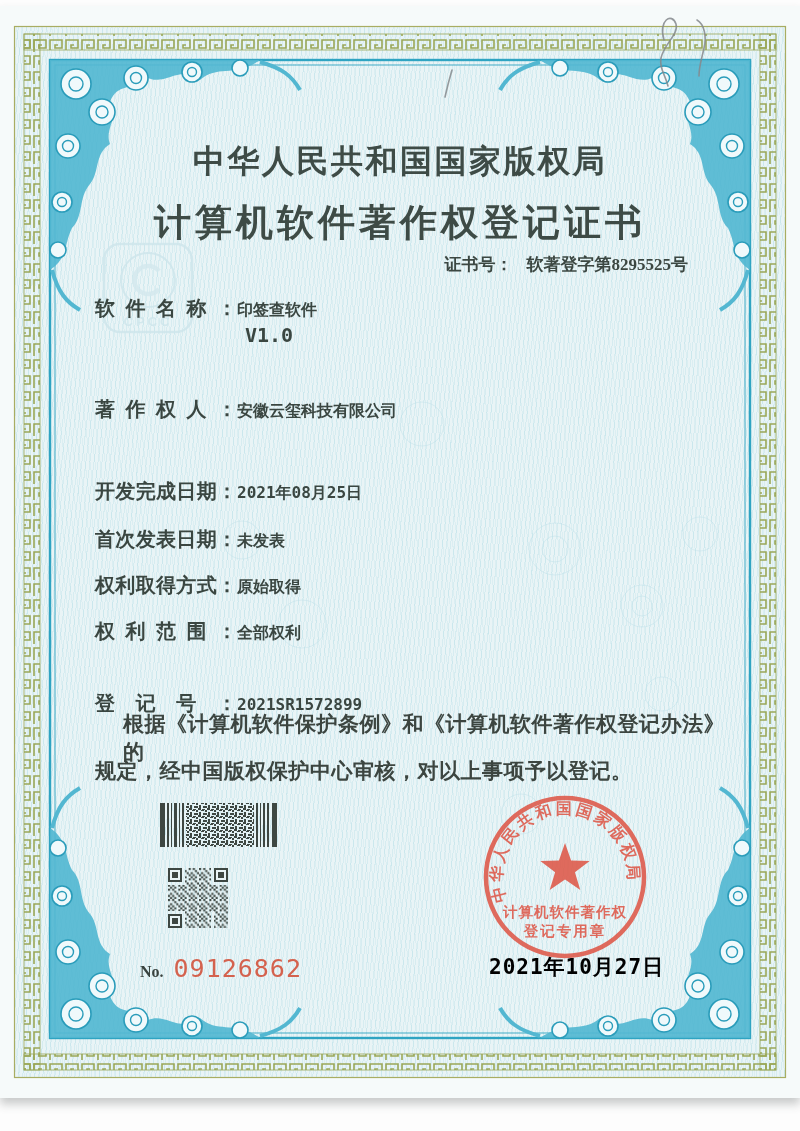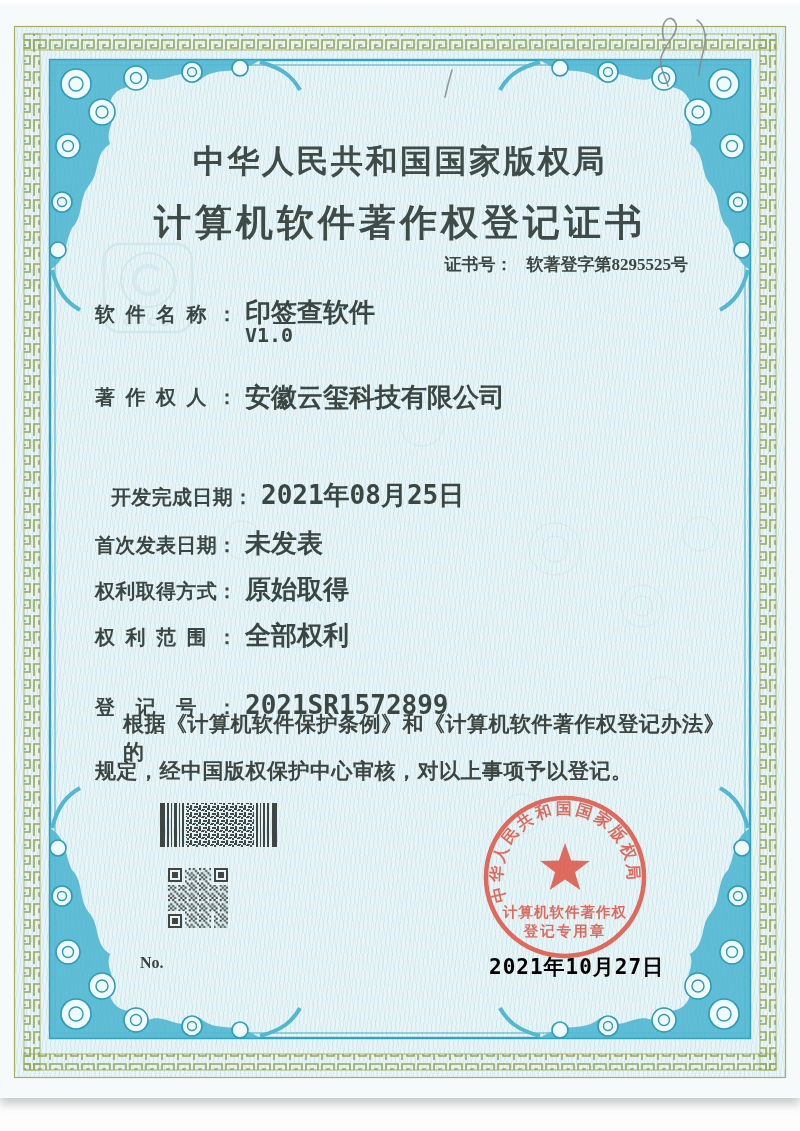--- a/index.html
+++ b/index.html
@@ -15,24 +15,24 @@
   .authority{left:0;right:0;top:134px;text-align:center;font-family:"Liberation Serif","DejaVu Serif",serif;
     font-weight:bold;font-size:32px;letter-spacing:2.5px;color:#3e4b46;}
   .cert-title{left:0;right:0;top:192px;text-align:center;font-family:"Liberation Serif","DejaVu Serif",serif;
     font-weight:bold;font-size:37px;letter-spacing:4px;color:#3e4b46;}
   .certno{top:247px;right:112px;font-family:"Liberation Serif","DejaVu Serif",serif;
     font-weight:bold;font-size:17px;color:#3c4742;}
   .certno .gap{margin-left:14px;}
   .row{left:95px;display:flex;align-items:baseline;color:#3a4641;}
   .flabel{display:inline-block;width:142px;text-align:justify;text-align-last:justify;
     font-weight:bold;font-size:20px;white-space:nowrap;}
-  .fvalue{margin-left:8px;font-weight:bold;font-size:26px;white-space:nowrap;}
+  .fvalue{margin-left:0;font-weight:bold;font-size:16px;white-space:nowrap;}
   .mono{font-family:"DejaVu Sans Mono","Liberation Mono",monospace;font-weight:bold;}
   .r1{top:289px;} .v2{left:245px;top:317px;font-size:20px;color:#3a4641;}
-  .r2{top:374px;align-items:center;} .r3{top:472px;padding-left:16px;} .r4{top:520px;} .r5{top:566px;} .r6{top:612px;} .r7{top:684px;}
+  .r2{top:390px;} .r3{top:472px;} .r4{top:520px;} .r5{top:566px;} .r6{top:612px;} .r7{top:684px;}
   .stmt{left:95px;width:616px;font-family:"Liberation Serif","DejaVu Serif",serif;
     font-size:21px;letter-spacing:.5px;color:#3c4540;font-weight:bold;}
   .s1{top:704px;padding-left:28px;} .s2{top:751px;}
   .serial{top:948px;left:140px;display:flex;align-items:baseline;}
   .serial-label{font-family:"Liberation Serif","DejaVu Serif",serif;font-size:16px;color:#39423e;font-weight:bold;}
   .serial-num{margin-left:10px;font-family:"DejaVu Sans Mono","Liberation Mono",monospace;
     font-size:25px;letter-spacing:1px;color:#d4624e;}
   .issue-date{top:947px;left:489px;font-size:21px;font-weight:bold;color:#000000;
     font-family:"DejaVu Sans Mono","Liberation Mono",monospace;letter-spacing:1px;}
   .seal-svg{left:478px;top:784px;}
@@ -213,20 +213,21 @@
         <rect x="23" y="1" width="5" height="5" fill="#e9f4f6"></rect>
       <rect x="24" y="2" width="3" height="3"></rect>
       <rect x="0" y="22" width="7" height="7"></rect>
         <rect x="1" y="23" width="5" height="5" fill="#e9f4f6"></rect>
       <rect x="2" y="24" width="3" height="3"></rect>
     </g>
   </svg>
 
   <div class="abs serial">
     <span class="serial-label">No.</span>
+    <span class="serial-num">09126862</span>
   </div>
 
   <div class="abs issue-date">2021年10月27日</div>
 
   <svg class="abs seal-svg" width="174" height="174" viewBox="-87 -87 174 174">
     <g opacity="0.88">
       <circle cx="0" cy="0" r="79" fill="none" stroke="#de5848" stroke-width="4.5"></circle>
       <polygon points="0,-34 6.1,-16.4 24.7,-16 9.9,-4.8 15.3,13 0,2.4 -15.3,13 -9.9,-4.8 -24.7,-16 -6.1,-16.4" fill="#de5848"></polygon>
       <path id="sealArc" d="M -51.6 36.1 A 63 63 0 1 1 51.6 36.1" fill="none"></path>
       <text font-size="16" font-weight="bold" fill="#de5848" letter-spacing="3" font-family="Liberation Serif, DejaVu Serif, serif">

